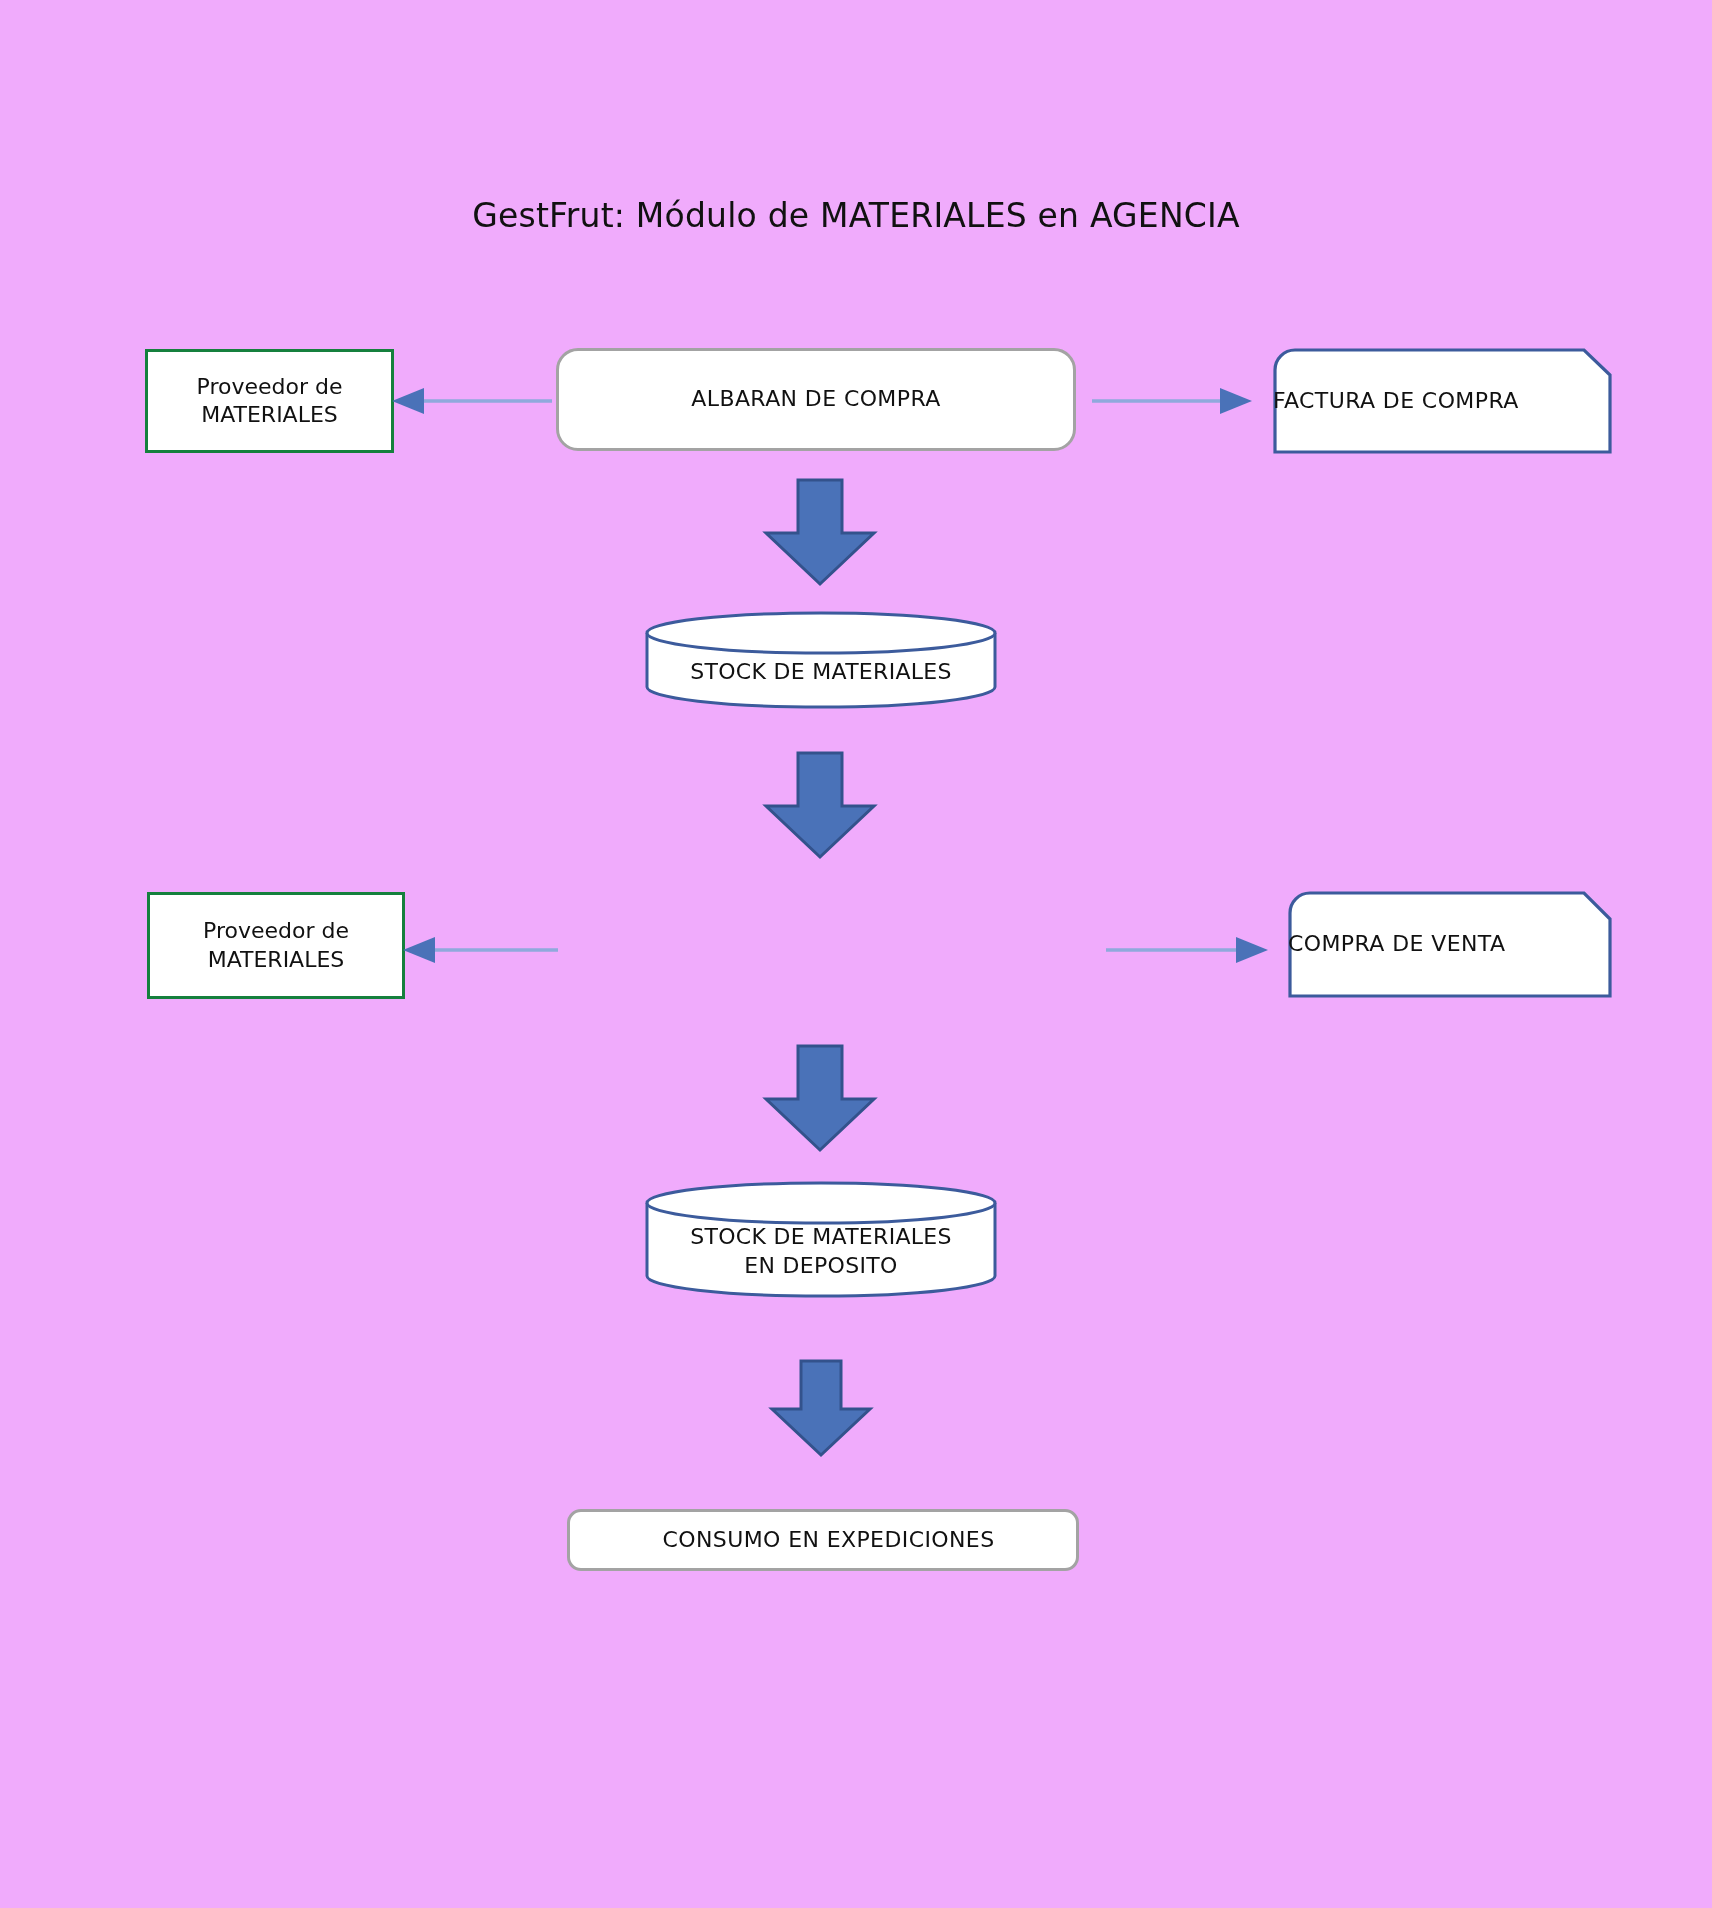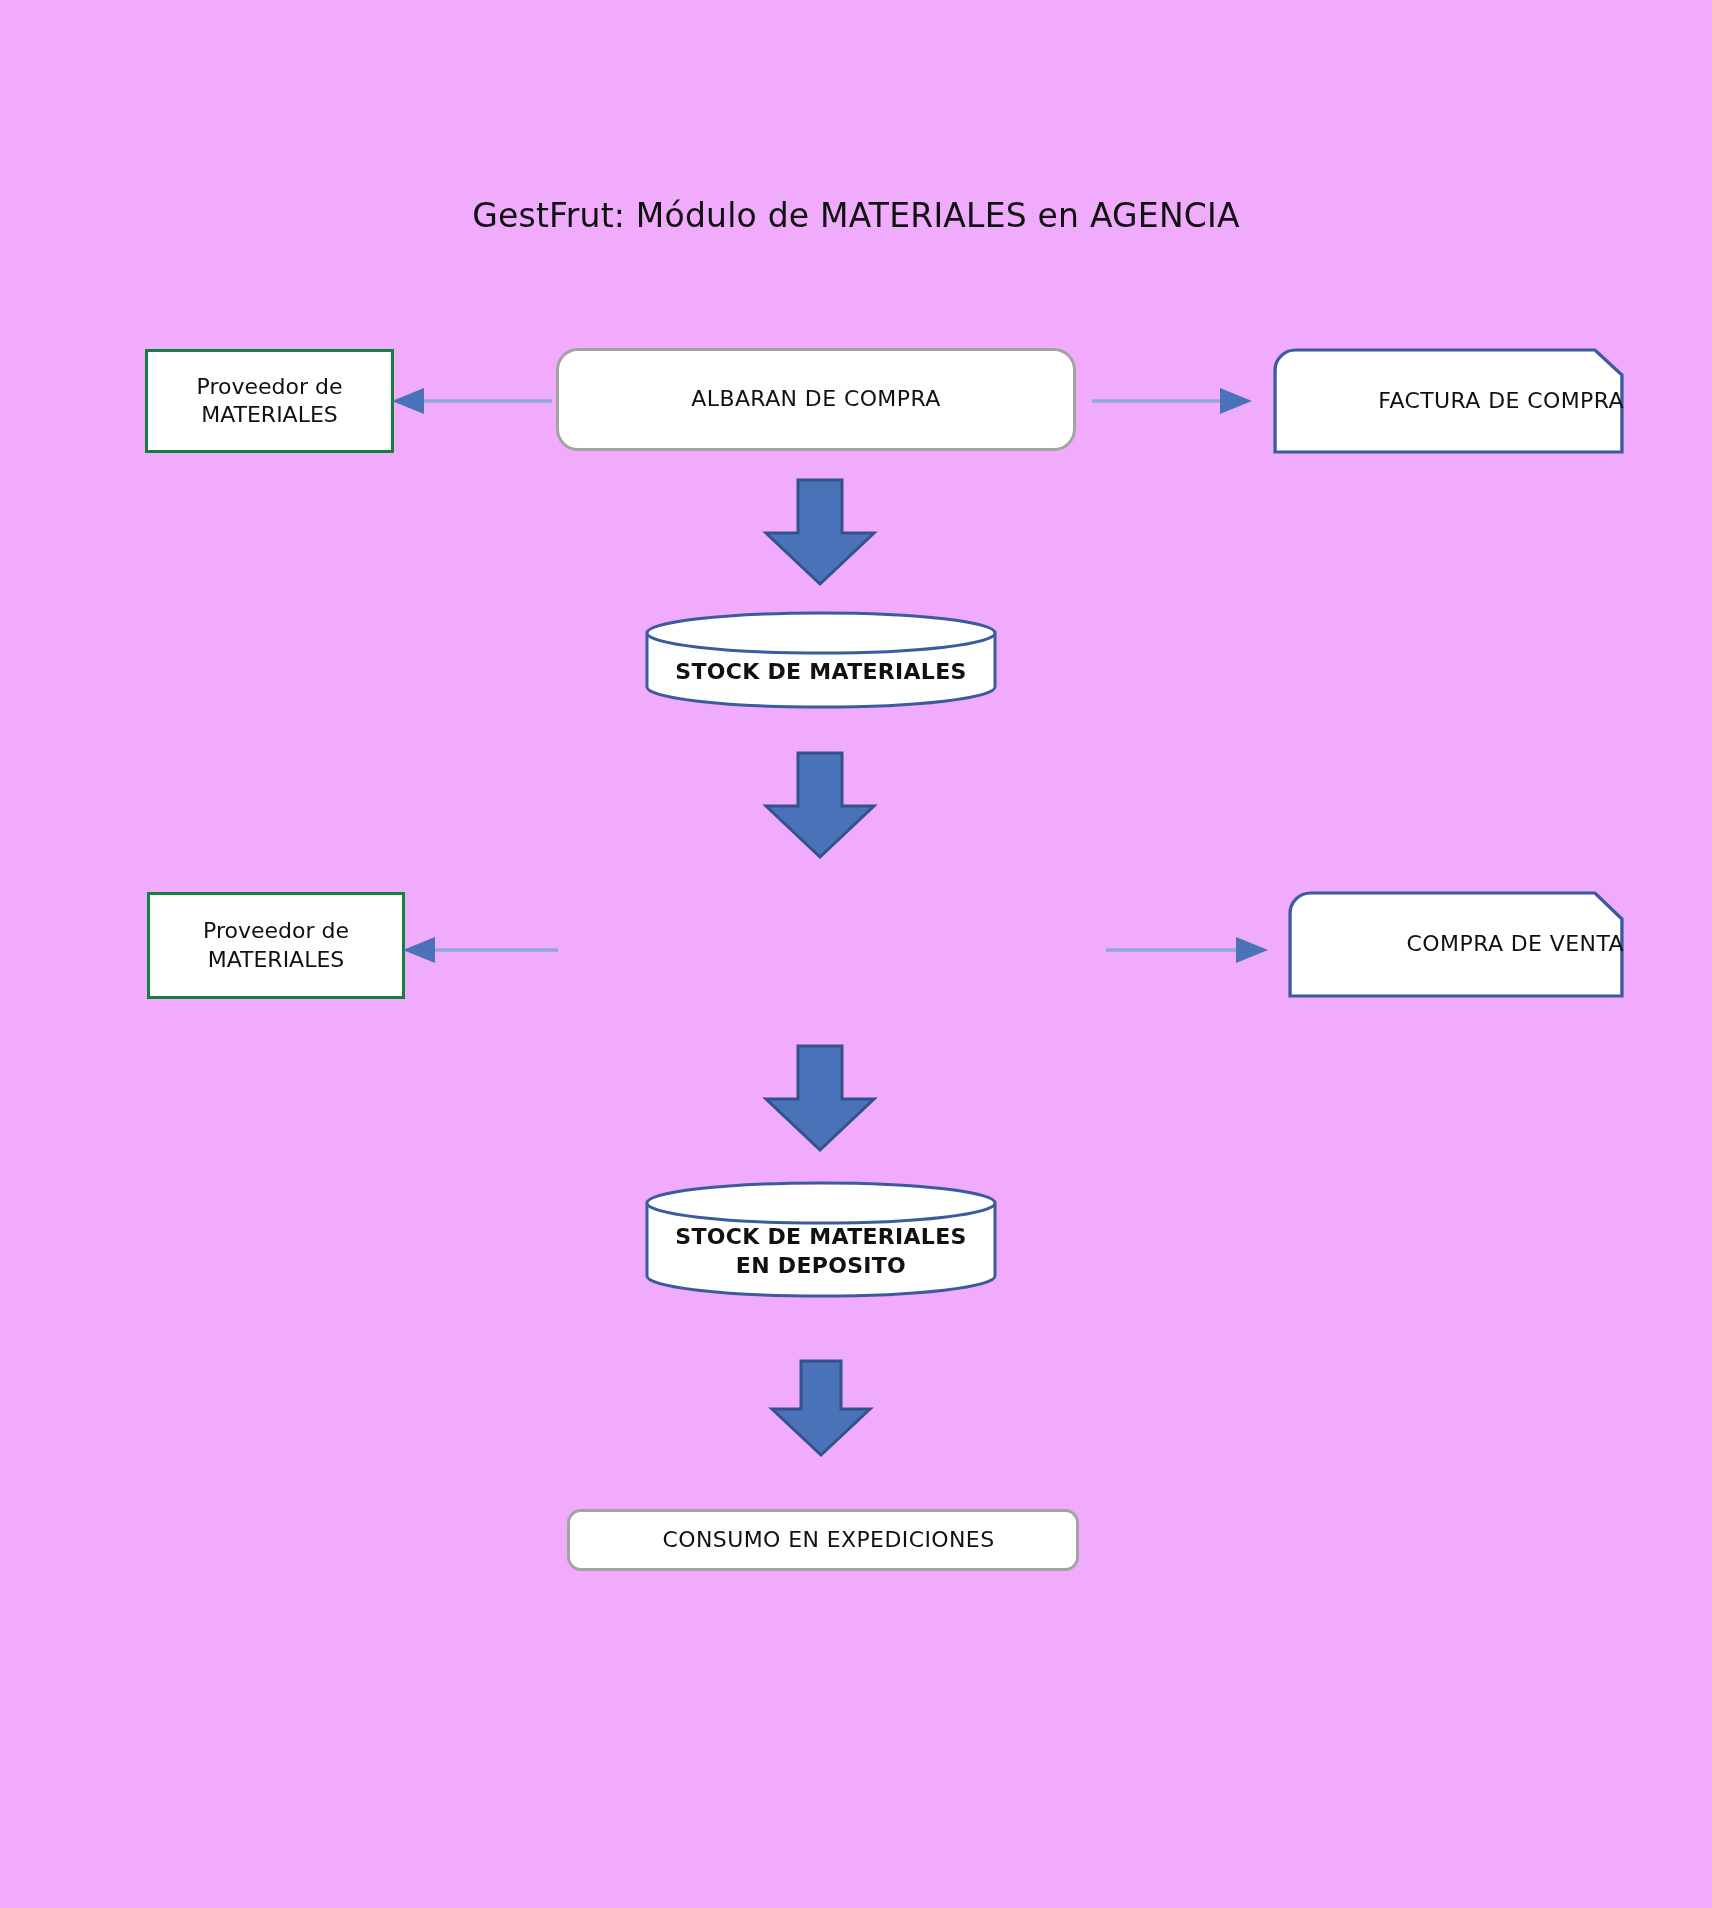--- a/index.html
+++ b/index.html
@@ -64,22 +64,21 @@
     align-items: center;
     justify-content: center;
   }
   .round-node .node-label { font-size: 22px; letter-spacing: 0.4px; }
 
   
   .doc-node {
     position: absolute;
     display: flex;
     align-items: center;
-    justify-content: flex-end;
-    padding-left: 12px;
+    justify-content: flex-start;
   }
   .doc-node svg {
     position: absolute;
     left: 0; top: 0;
     width: 100%; height: 100%;
     z-index: 1;
   }
   .doc-node .node-label { font-size: 22px; letter-spacing: 0.4px; }
 
   
@@ -92,21 +91,20 @@
   .cyl-node svg {
     position: absolute;
     left: 0; top: 0;
     width: 100%; height: 100%;
     z-index: 1;
   }
   .cyl-node .node-label {
     font-size: 22px;
     letter-spacing: 0.3px;
     margin-top: 24px;
-    font-weight: bold;
   }
 
   
   .block-arrow {
     position: absolute;
   }
   .block-arrow svg {
     display: block;
     width: 100%;
     height: 100%;

